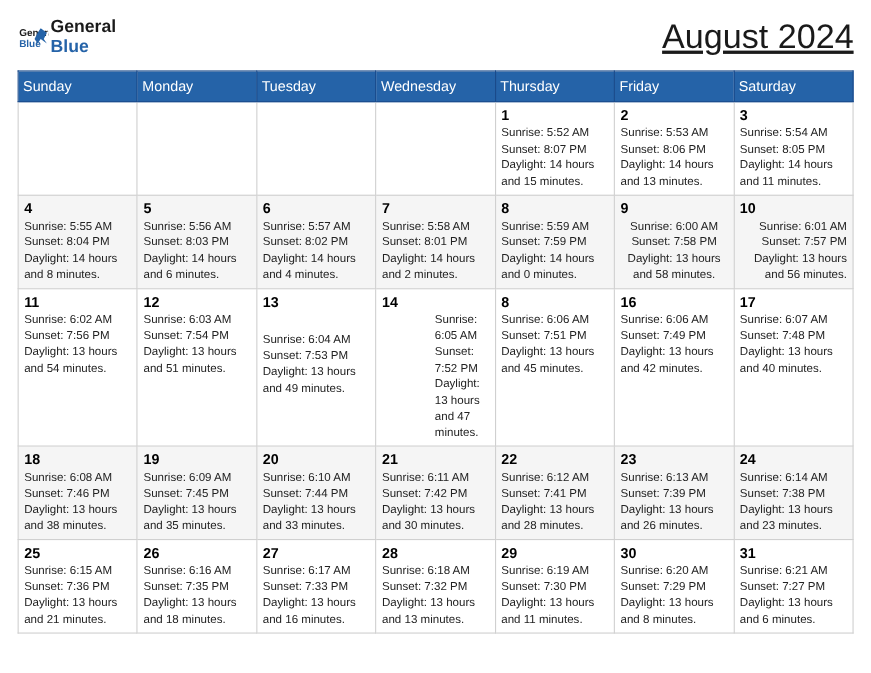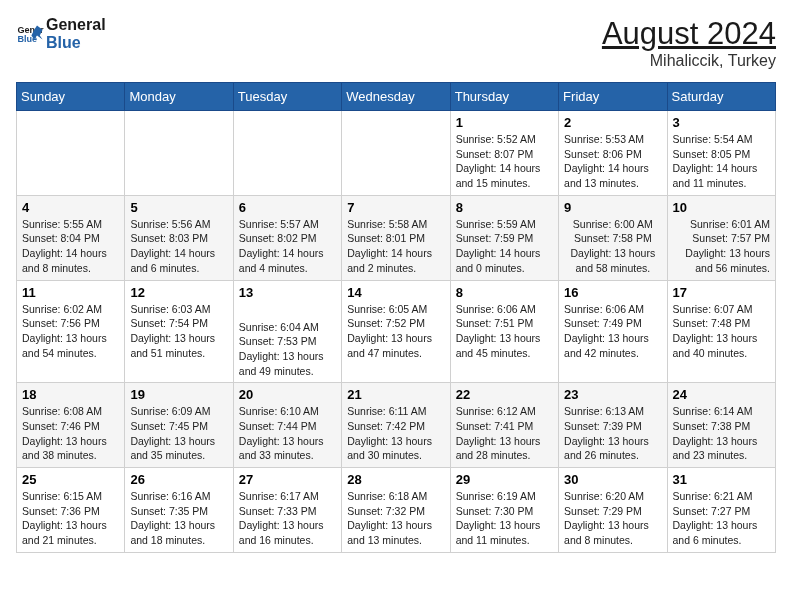--- a/index.html
+++ b/index.html
@@ -90,21 +90,20 @@
       <text x="2" y="32" font-size="13" font-weight="bold" fill="#2563a8" font-family="Arial">Blue</text>
       <polygon points="30,8 38,14 34,22 38,28 30,22 26,28 22,22 26,14" fill="#2563a8"></polygon>
     </svg>
     <div style="display:flex;flex-direction:column;line-height:1.1;">
       <span style="font-size:16px;font-weight:bold;color:#1a1a1a;">General</span>
       <span style="font-size:16px;font-weight:bold;color:#2563a8;">Blue</span>
     </div>
   </div>
   <div class="title-area">
     <div class="month-title">August 2024</div>
-    <div class="location">Mihaliccik, Turkey</div>
   </div>
 </div>
 
 <table class="calendar">
   <thead>
     <tr>
     <th>Sunday</th>
         <th>Monday</th>
         <th>Tuesday</th>
         <th>Wednesday</th>
@@ -209,21 +208,21 @@
         </td>
         <td>
           <span class="day-num">13</span>
           <div class="day-info" style="white-space: pre-line; margin-top: 20px;">Sunrise: 6:04 AM
 Sunset: 7:53 PM
 Daylight: 13 hours
 and 49 minutes.</div>
         </td>
         <td>
           <span class="day-num">14</span>
-          <div class="day-info" style="white-space: pre-line;">Sunrise: 6:05 AM
+          <div class="day-info" style="white-space: pre-line; margin-left: 48px;">Sunrise: 6:05 AM
 Sunset: 7:52 PM
 Daylight: 13 hours
 and 47 minutes.</div>
         </td>
         <td>
           <span class="day-num">8</span>
           <div class="day-info" style="white-space: pre-line;">Sunrise: 6:06 AM
 Sunset: 7:51 PM
 Daylight: 13 hours
 and 45 minutes.</div>

